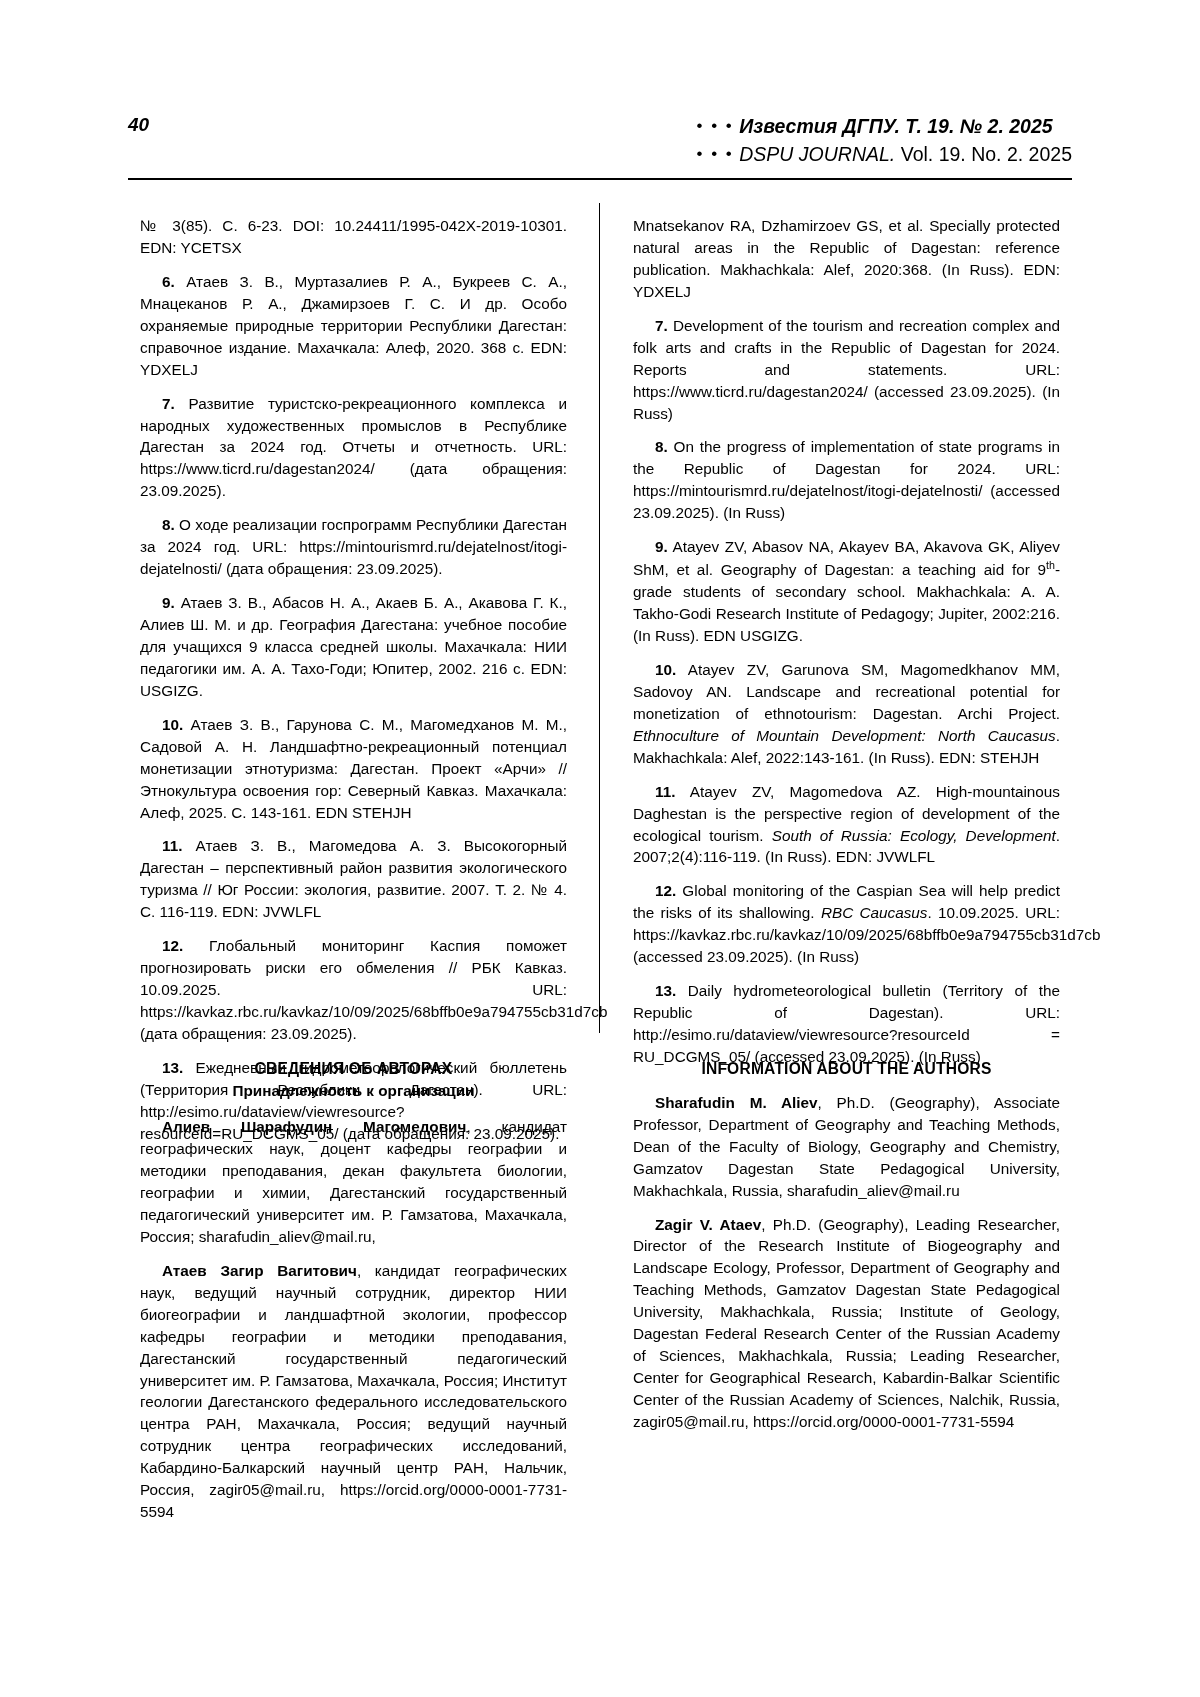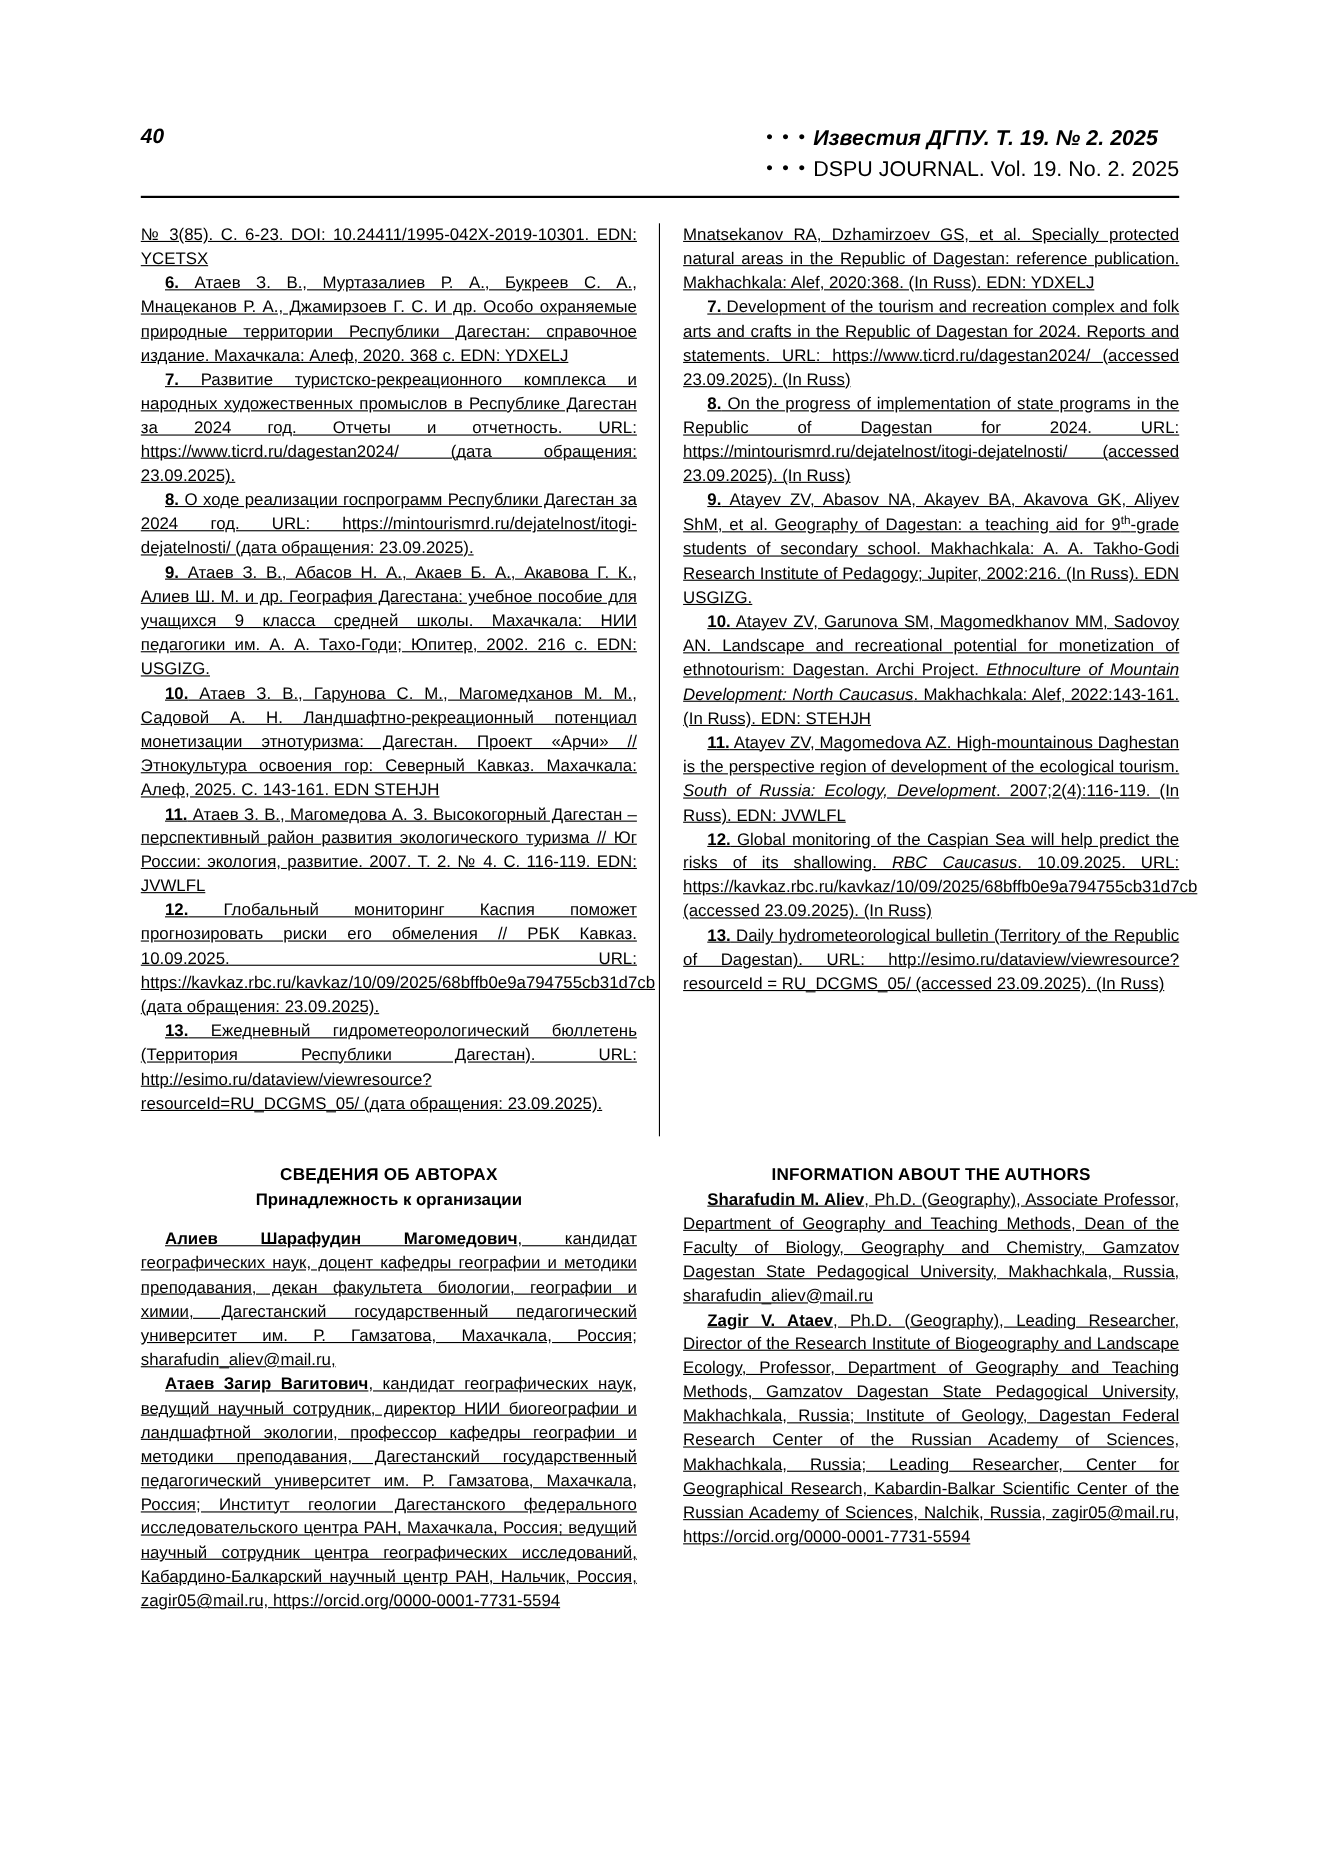--- a/index.html
+++ b/index.html
@@ -48,20 +48,21 @@
   .header-line .dots {
     letter-spacing: 2px;
     font-size: 17px;
     vertical-align: 2px;
   }
   .jr-ru {
     font-style: italic;
     font-weight: bold;
   }
   .jr-en-it {
+    font-style: italic;
   }
   .hrule {
     position: absolute;
     left: 128px;
     top: 178px;
     width: 944px;
     height: 2px;
     background: #000;
   }
 
@@ -80,26 +81,25 @@
   .vline {
     position: absolute;
     left: 599px;
     top: 203px;
     width: 1px;
     height: 830px;
     background: #000;
   }
 
   p {
-    margin: 0;
+    margin: 12px;
     font-size: 15.3px;
     line-height: 1.435;
     text-align: justify;
     text-justify: inter-word;
-    text-decoration: underline;
   }
   p.ref {
     text-indent: 22px;
   }
   p.cont {
     text-indent: 0;
   }
   b, .b { font-weight: bold; }
   i, .i { font-style: italic; }
   sup { font-size: 0.7em; vertical-align: super; }

